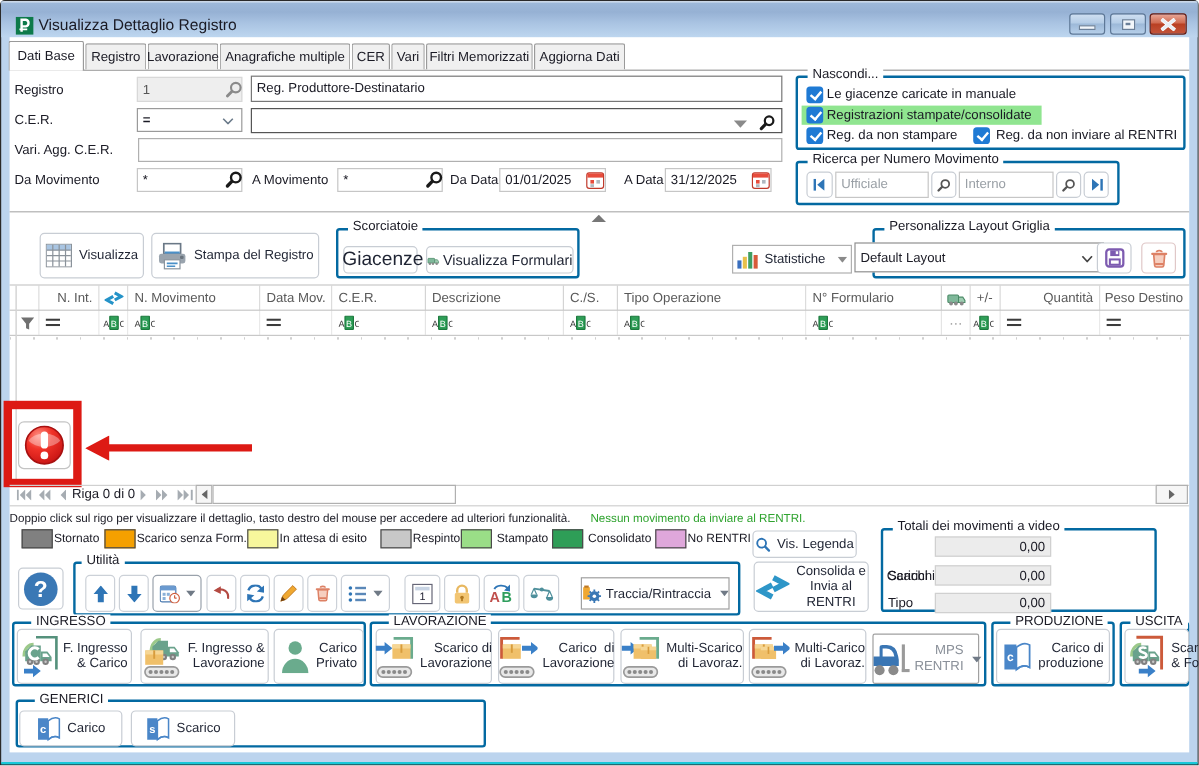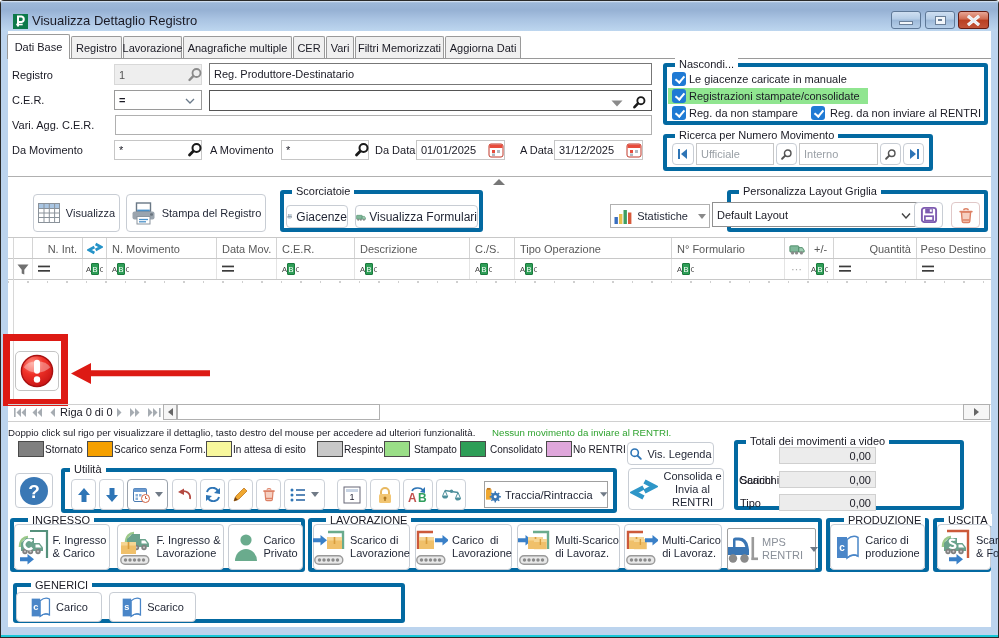--- a/index.html
+++ b/index.html
@@ -1,21 +1,21 @@
 <!DOCTYPE html>
 <html><head><meta charset="utf-8"><style>
 *{margin:0;padding:0;box-sizing:border-box;-webkit-font-smoothing:antialiased;}
 html,body{width:999px;height:638px;overflow:hidden;}
 body{font-family:"Liberation Sans",sans-serif;font-size:11px;color:#1a1a24;position:relative;background:#fff;}
 .abs{position:absolute;}
 #win{position:absolute;left:0;top:0;width:999px;height:638px;background:#2a2a2a;border-radius:4px 4px 0 0;}
 #frame{position:absolute;left:1px;top:1px;width:997px;height:635px;background:#bcd4ee;}
 #title{position:absolute;left:1px;top:1px;width:997px;height:30px;border-radius:3px 3px 0 0;background:linear-gradient(#e3ecf7 0%,#9db8d9 6%,#96b1d4 30%,#a9c3e2 60%,#bdd6ef 100%);}
 #client{position:absolute;left:8px;top:31px;width:983px;height:596px;background:#fff;}
-.gb{position:absolute;border:4px solid #0369a1;border-radius:3px;}
+.gb{position:absolute;border:2px solid #0369a1;border-radius:3px;}
 .gb>span{position:absolute;top:-8px;left:8px;background:#fff;padding:0 4px;color:#1a1a24;}
 .btn{position:absolute;background:#fff;border:1px solid #c8cdd4;border-radius:4px;display:flex;align-items:center;justify-content:center;color:#1f2433;white-space:nowrap;}
 .lbl{position:absolute;white-space:nowrap;}
 .chk{position:absolute;width:14px;height:14px;background:#1f7ad4;border-radius:3px;}
 .chk:after{content:"";position:absolute;left:4.5px;top:1.5px;width:4px;height:7px;border:solid #fff;border-width:0 2px 2px 0;transform:rotate(40deg);}
 svg{display:block;}
 </style></head><body>
 <div id="win"></div>
 <div id="frame"></div>
 <div id="title"></div>
@@ -191,21 +191,21 @@
   <rect x="6.2" y="7.6" width="12.6" height="1.9" fill="#4a90c8"></rect>
   <rect x="1.5" y="9.5" width="22" height="8" rx="2" fill="#9aa4ae"></rect>
   <rect x="19" y="11.2" width="3" height="2.6" rx="1" fill="#6a747e"></rect>
   <rect x="6" y="14.5" width="13" height="7.5" fill="#fff" stroke="#8a949e"></rect>
   <line x1="8" y1="17.5" x2="17" y2="17.5" stroke="#4a90c8" stroke-width="1.3"></line>
   <line x1="8" y1="19.8" x2="15" y2="19.8" stroke="#4a90c8" stroke-width="1.3"></line>
  </svg>Stampa del Registro</div>
 <div class="gb" style="left:280px;top:190px;width:203px;height:42px;">
       <span style="top:-9px;">Scorciatoie</span>
     </div>
-<div class="btn" style="left:286px;top:205px;width:62px;height:23px;font-size:12px;align-items:center;">
+<div class="btn" style="left:286px;top:205px;width:62px;height:23px;font-size:16px;align-items:center;">
  <svg width="16" height="15" viewBox="0 0 25 23" style="margin-right:4px">
   <rect x="5.5" y="1" width="14" height="8.5" fill="#fff" stroke="#6a7886" stroke-width="1.6"></rect>
   <rect x="6.2" y="7.6" width="12.6" height="2.2" fill="#4a90c8"></rect>
   <rect x="1.5" y="9.5" width="22" height="8" rx="2" fill="#9aa4ae"></rect>
   <rect x="6" y="14.5" width="13" height="7.5" fill="#fff" stroke="#8a949e"></rect>
   <line x1="8" y1="17.5" x2="17" y2="17.5" stroke="#4a90c8" stroke-width="2"></line>
  </svg>Giacenze</div>
 <div class="btn" style="left:355px;top:205px;width:123px;height:23px;font-size:12px;">
  <svg width="18" height="14" viewBox="0 0 18 14" style="margin-right:3px">
   <rect x="1" y="4" width="10" height="7" rx="1" fill="#7fb89a" stroke="#4a8a66"></rect>
@@ -618,21 +618,21 @@
           <path d="M13.5 8.5 L4 13.5 L13.5 18.5"></path>
         </g>
       </svg>
  <span>Consolida e<br>Invia al<br>RENTRI</span>
     </div>
 </div>
 
 <div id="strips">
 <style>
 .bb{position:absolute;top:524px;height:46px;background:#fff;border:1px solid #c8cdd4;border-radius:4px;display:flex;align-items:center;justify-content:center;color:#1f2433;line-height:13px;font-size:11px;}
-.bb .tx{text-align:left;white-space:nowrap;}
+.bb .tx{text-align:right;white-space:nowrap;}
 .bb svg{margin-right:4px;flex:none;}
 </style>
 <svg width="0" height="0">
       <defs>
 <g id="gtruck">
           <path d="M1 12 C1 5 5 2 9 2" fill="none" stroke="#9cc98a" stroke-width="2.6"></path>
           <path d="M2 16 L2 8 L7 3 L15 3 L15 16 Z" fill="#6aa28c"></path>
           <path d="M15 8 h5.5 l3.5 4.5 V16 h-9 z" fill="#6aa28c"></path>
           <path d="M16.5 9.5 h3.5 l2.3 3 h-5.8 z" fill="#fff"></path>
           <circle cx="6" cy="16.5" r="2.7" fill="#808080"></circle>

